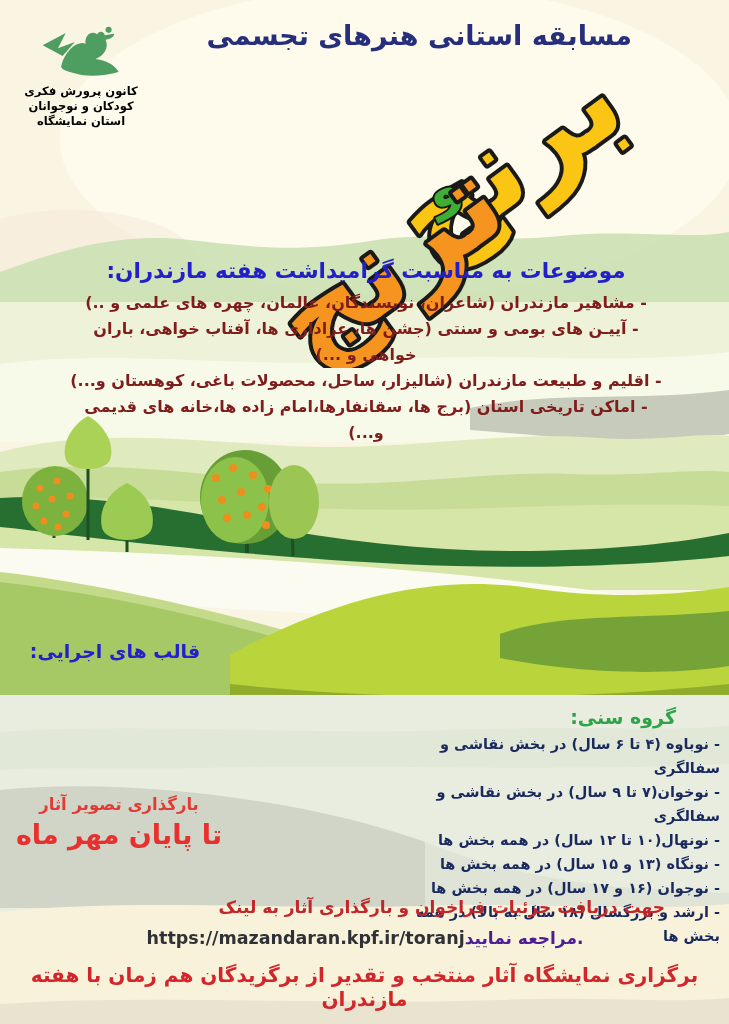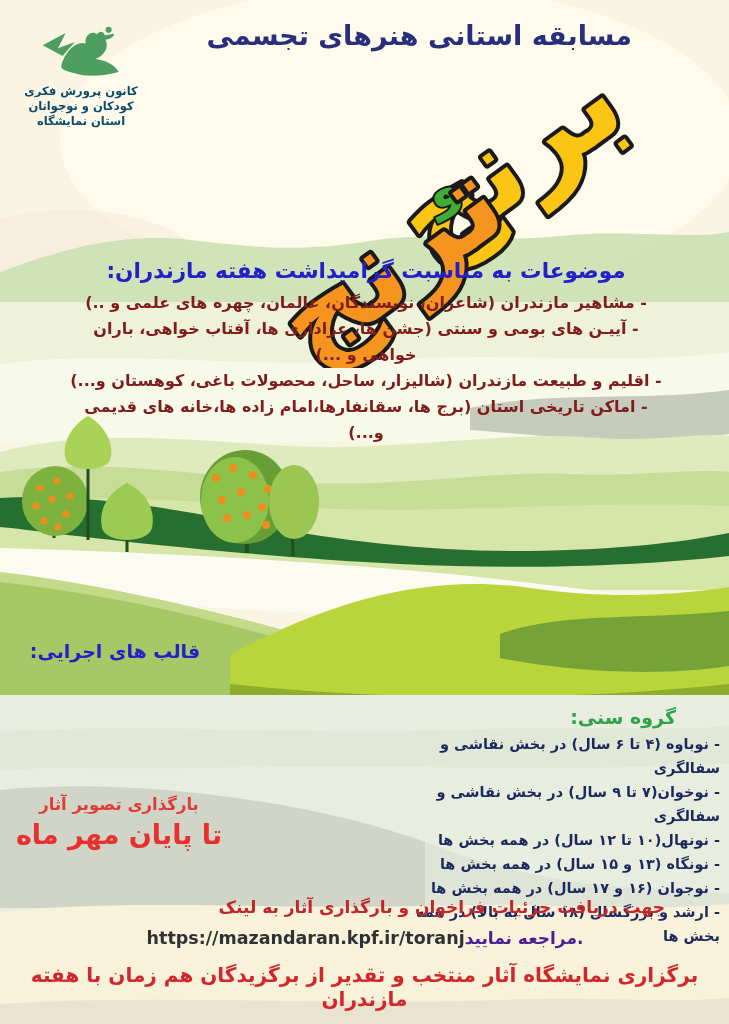--- a/index.html
+++ b/index.html
@@ -11,21 +11,21 @@
     overflow:hidden;
     background:#FAF5E2;
     font-family:"DejaVu Sans", sans-serif;
     direction:rtl;
   }
   .bg-art { position:absolute; inset:0; width:729px; height:1024px; }
 
   .abs { position:absolute; }
 
   
-  .logo { left:16px; top:16px; width:130px; text-align:center; color:#0c4a6e; direction:rtl; }
+  .logo { left:16px; top:16px; width:130px; text-align:center; color:#000000; direction:rtl; }
   .logo .bird { display:block; margin:0 auto 2px auto; }
   .logo .l { font-size:11.5px; font-weight:bold; line-height:15px; }
 
   
   .title {
     left:196px; top:20px; width:436px;
     font-size:27px; font-weight:800; letter-spacing:-0.5px;
     color:#272F7D; text-align:right; direction:rtl;
   }
 

